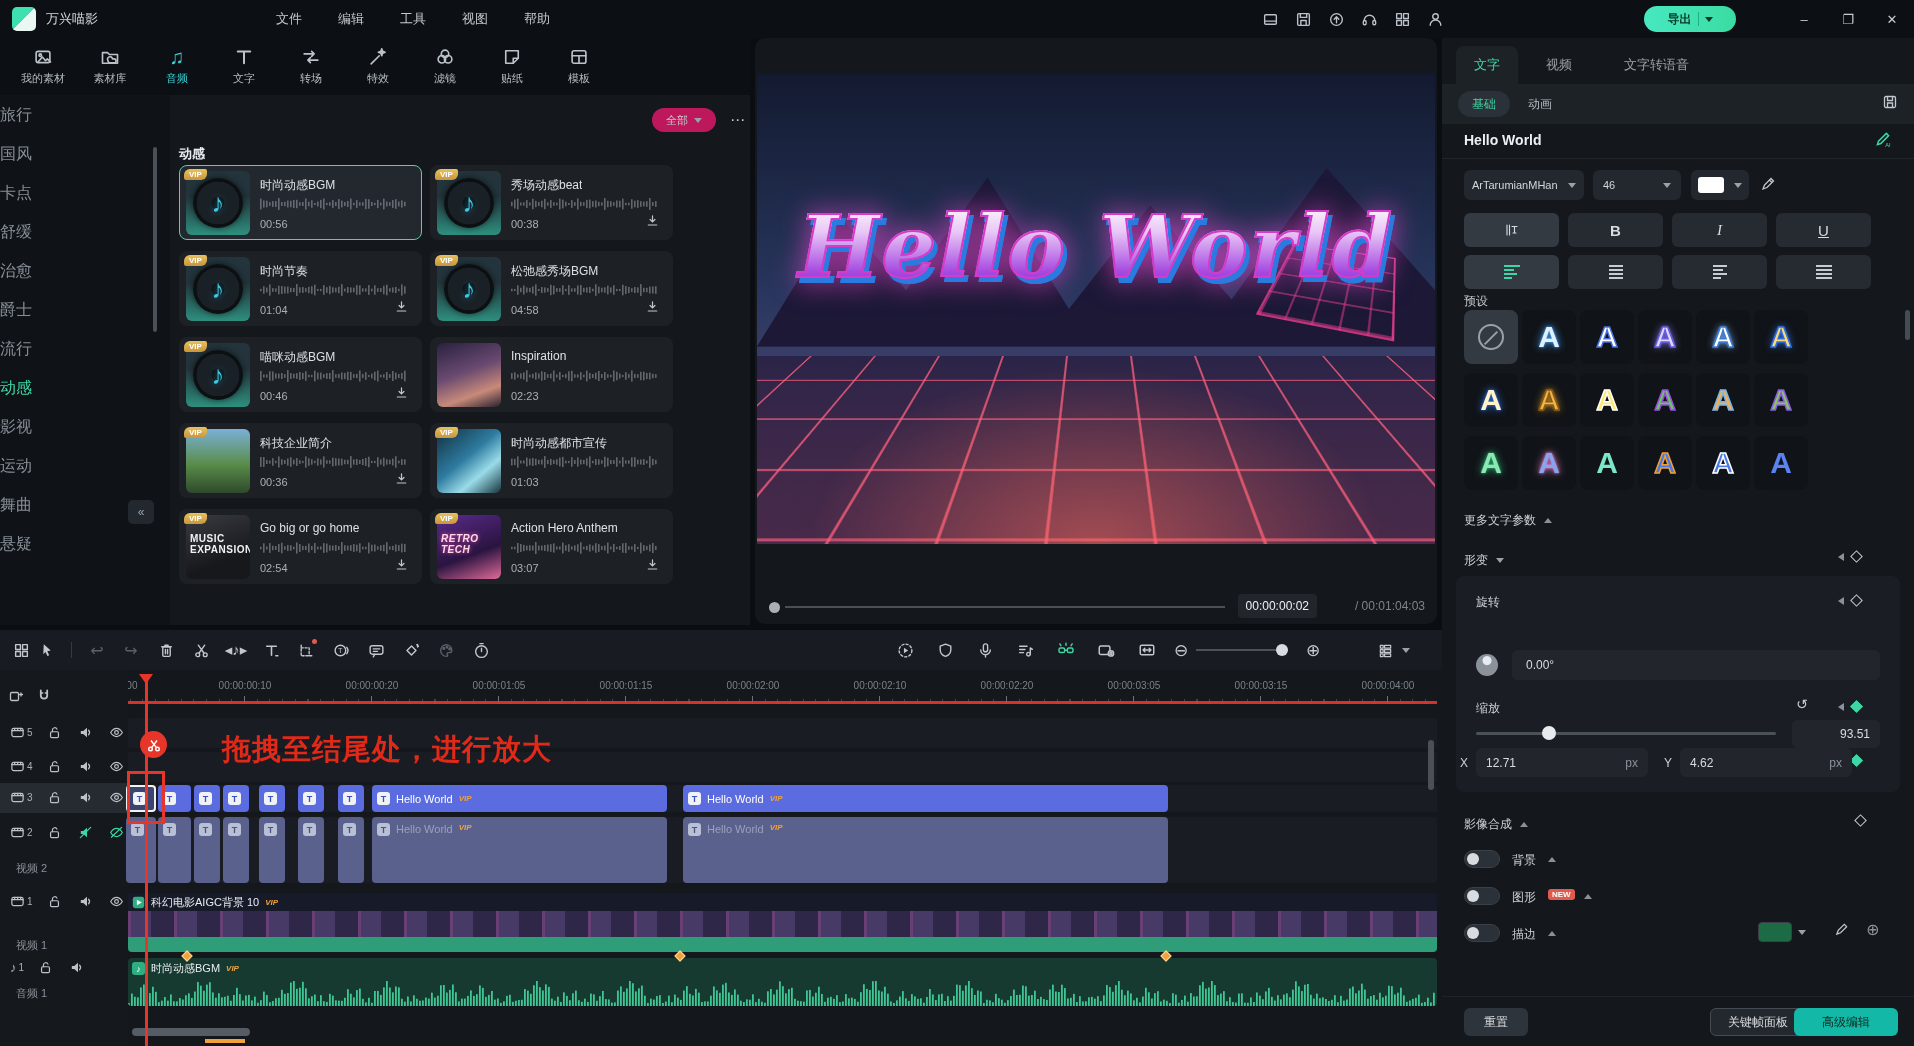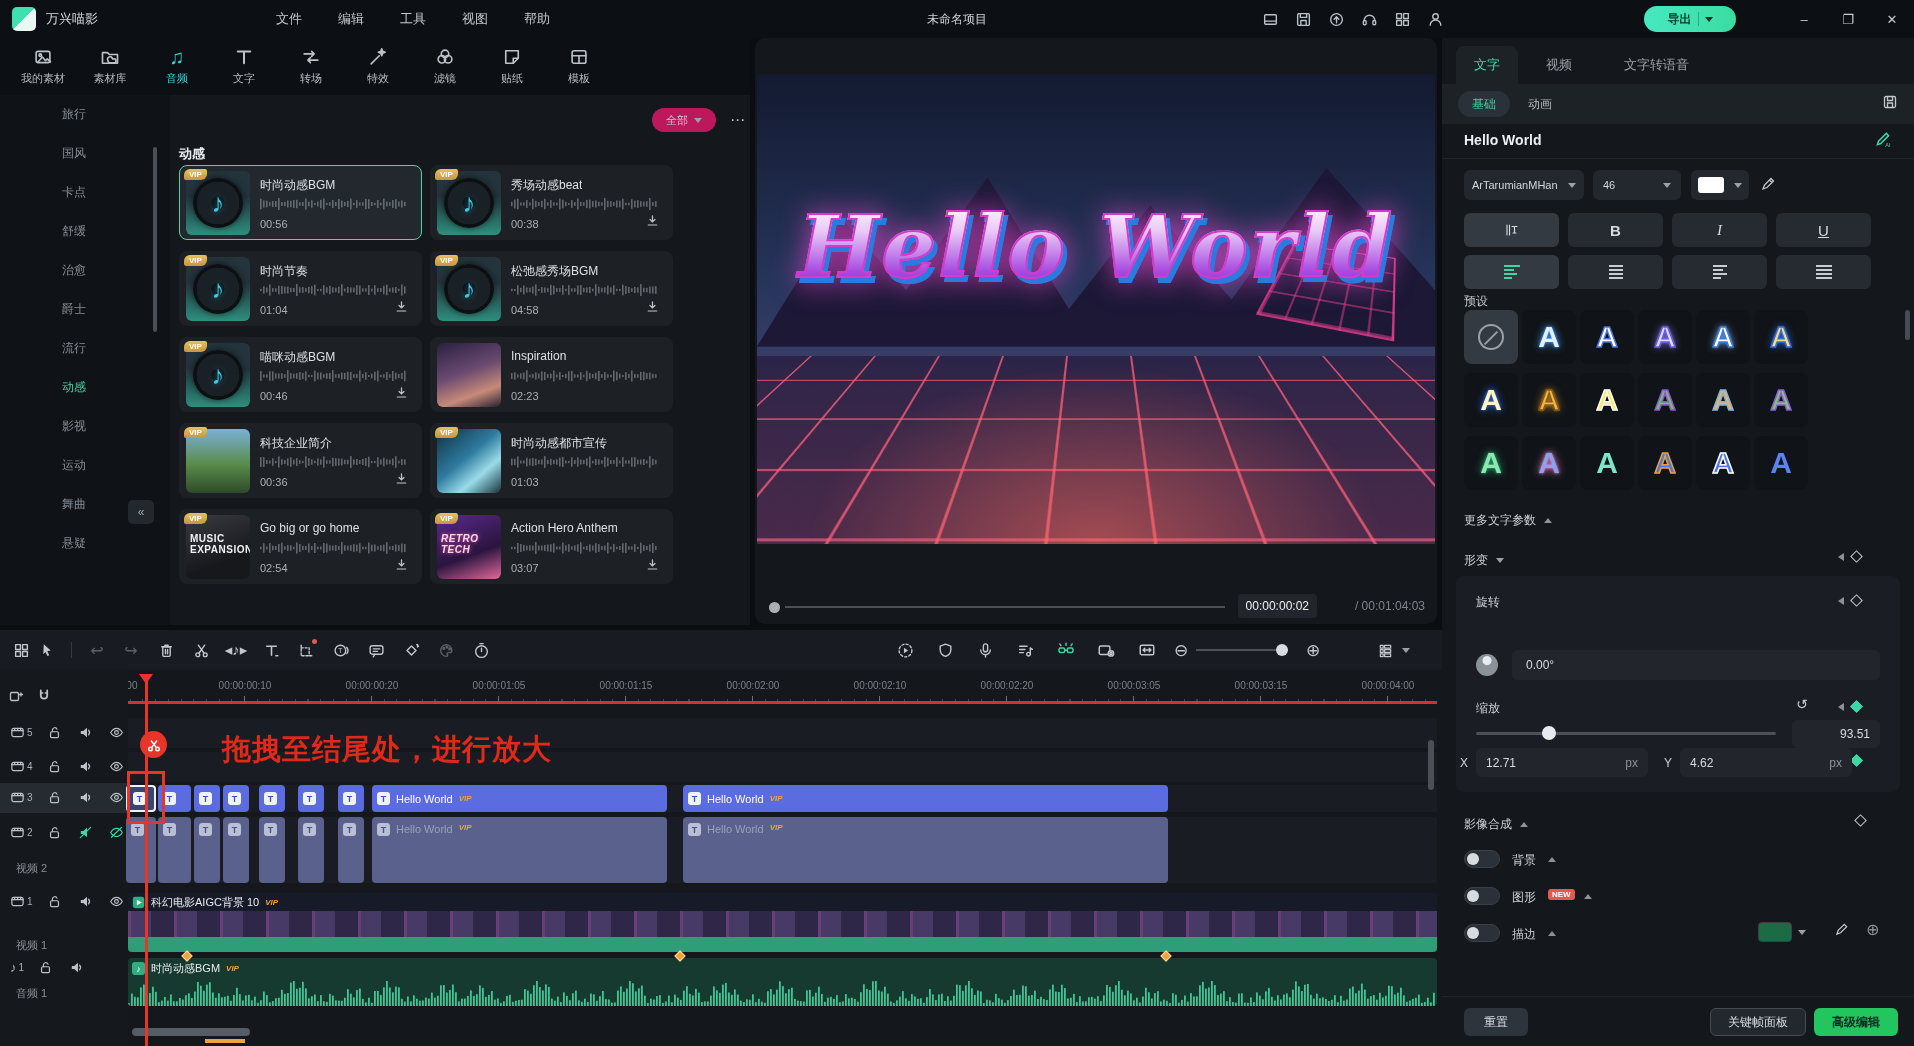--- a/index.html
+++ b/index.html
@@ -20,21 +20,21 @@
 #winctl{position:absolute;right:0;top:0;height:38px;display:flex}
 #winctl .wbtn{width:44px;height:38px;display:flex;align-items:center;justify-content:center;color:#c6ccd2;font-size:13px}
 
 #nav{position:absolute;left:0;top:38px;width:750px;height:57px;background:#0c1014;display:flex;align-items:center;padding-left:14px;gap:9px}
 .nav-tab{width:58px;display:flex;flex-direction:column;align-items:center;gap:4px;color:#b6bdc4}
 .nav-tab .lbl{font-size:11px}
 .nav-tab.active{color:#3fd0d4}
 .nav-tab.active .ic{color:#3fd0d4}
 
 #sidebar{position:absolute;left:0;top:95px;width:170px;height:530px;background:#0f1317}
-.cat{height:39px;line-height:39px;padding-left:62px;font-size:12px;color:#878e96}
+.cat{height:39px;line-height:39px;font-size:16px;color:#878e96}
 .cat.active{color:#3fd6a5}
 #side-collapse{position:absolute;left:128px;top:500px;width:26px;height:24px;background:#23282e;border-radius:5px;color:#9aa1a8;display:flex;align-items:center;justify-content:center;font-size:12px}
 #side-scroll{position:absolute;left:153px;top:147px;width:4px;height:185px;border-radius:2px;background:#4a5057}
 
 #music{position:absolute;left:170px;top:95px;width:580px;height:530px;background:#14171c;overflow:hidden}
 #search{position:absolute;left:13px;top:11px;width:460px;height:28px;background:#1d2126;border-radius:14px;display:flex;align-items:center;padding:0 10px;gap:8px}
 #search input{flex:1;background:transparent;border:0;outline:0;color:#c6ccd2;font-size:12px}
 #search input::placeholder{color:#6c737b}
 #filter-pill{position:absolute;left:482px;top:13px;width:64px;height:24px;background:#be185d;border-radius:12px;display:flex;align-items:center;justify-content:center;gap:6px;font-size:11px;color:#c3c8cd}
 #more-dots{position:absolute;left:558px;top:13px;width:20px;height:24px;display:flex;align-items:center;justify-content:center;color:#c3c8cd;font-size:15px;letter-spacing:1px}
@@ -125,21 +125,21 @@
 .toggle::after{content:"";position:absolute;left:2px;top:2px;width:12px;height:12px;border-radius:50%;background:#d8dce0}
 .tog-label{position:absolute;font-size:12px;color:#cdd2d7}
 .new-badge{position:absolute;font-size:8px;font-weight:bold;color:#fff;background:#e05a4e;border-radius:3px;padding:1px 4px}
 .tri-u{width:0;height:0;border-left:4px solid transparent;border-right:4px solid transparent;border-bottom:5px solid #8a9199;position:absolute}
 #stroke-swatch{position:absolute;left:316px;top:884px;width:34px;height:20px;background:#1d6b44;border:1px solid #3a4046;border-radius:4px}
 #stroke-chev{position:absolute;left:356px;top:892px}
 #footer-bar{position:absolute;left:0;bottom:0;width:100%;height:50px;background:#14171b;border-top:1px solid #1f242a}
 .foot-btn{position:absolute;top:11px;height:28px;border-radius:6px;display:flex;align-items:center;justify-content:center;font-size:12px}
 #btn-reset{left:22px;width:64px;background:#2e343b;color:#d8dce0}
 #btn-kf{right:108px;width:96px;background:#23282e;border:1px solid #454c53;color:#d8dce0}
-#btn-adv{right:16px;width:84px;background:#22c55e;color:#0b2b22;font-weight:bold}
+#btn-adv{right:16px;width:104px;background:#14b8a6;color:#0b2b22;font-weight:normal}
 
 #tl-toolbar{position:absolute;left:0;top:630px;width:1442px;height:40px;background:#181c22;display:flex;align-items:center}
 .tb-ic{position:absolute;top:8px;width:26px;height:24px;display:flex;align-items:center;justify-content:center;color:#c2c8ce;font-size:15px}
 .tb-ic.dim{color:#5a6168}
 .tb-ic.teal{color:#3fd6a5}
 #tb-div{position:absolute;left:71px;top:12px;width:1px;height:16px;background:#343a41}
 #zoom-slider{position:absolute;left:1196px;top:19px;width:92px;height:2px;background:#4a5157}
 #zoom-handle{position:absolute;left:80px;top:-5px;width:12px;height:12px;border-radius:50%;background:#d8dce0}
 
 #timeline{position:absolute;left:0;top:670px;width:1442px;height:376px;background:#14171c;overflow:hidden}
@@ -194,21 +194,20 @@
   <div id="titlebar">
     <div id="logo"></div>
     <span id="appname">万兴喵影</span>
     <div id="menus">
         <div class="menu-item">文件</div>
         <div class="menu-item">编辑</div>
         <div class="menu-item">工具</div>
         <div class="menu-item">视图</div>
         <div class="menu-item">帮助</div>
       </div>
-    <div id="project-title">未命名项目</div>
     <div id="win-icons">
         <span class="ic">
           <svg width="17" height="17" viewBox="0 0 16 16" fill="none" stroke="currentColor" stroke-width="1.3" stroke-linecap="round" stroke-linejoin="round">
             <rect x="2.5" y="3.5" width="11" height="9" rx="1"></rect>
             <path d="M2.5 9.5h11"></path>
           </svg>
         </span>
         <span class="ic">
           <svg width="17" height="17" viewBox="0 0 16 16" fill="none" stroke="currentColor" stroke-width="1.3" stroke-linecap="round" stroke-linejoin="round">
             <rect x="2.5" y="2.5" width="11" height="11" rx="1"></rect>

